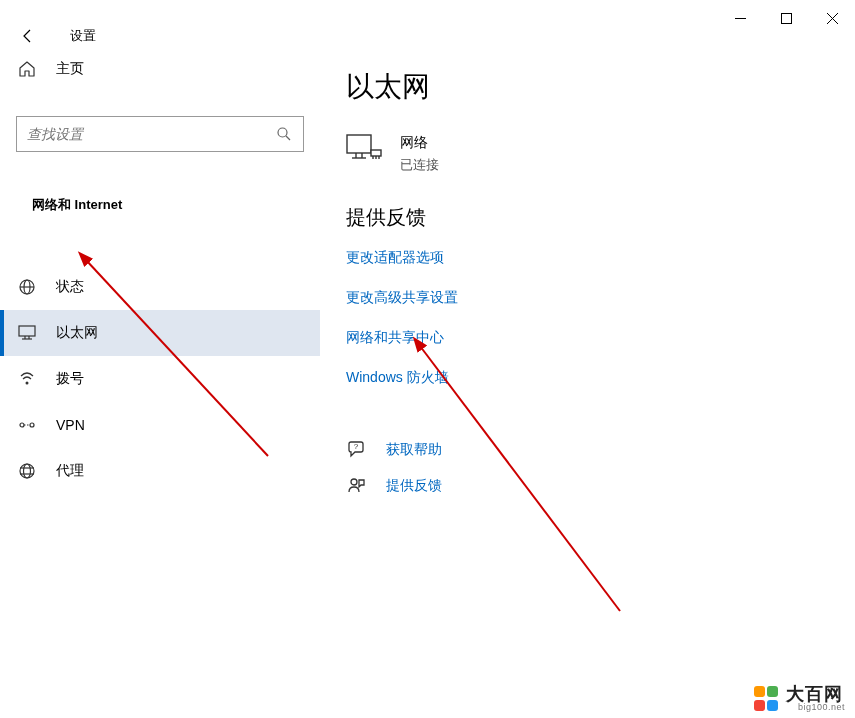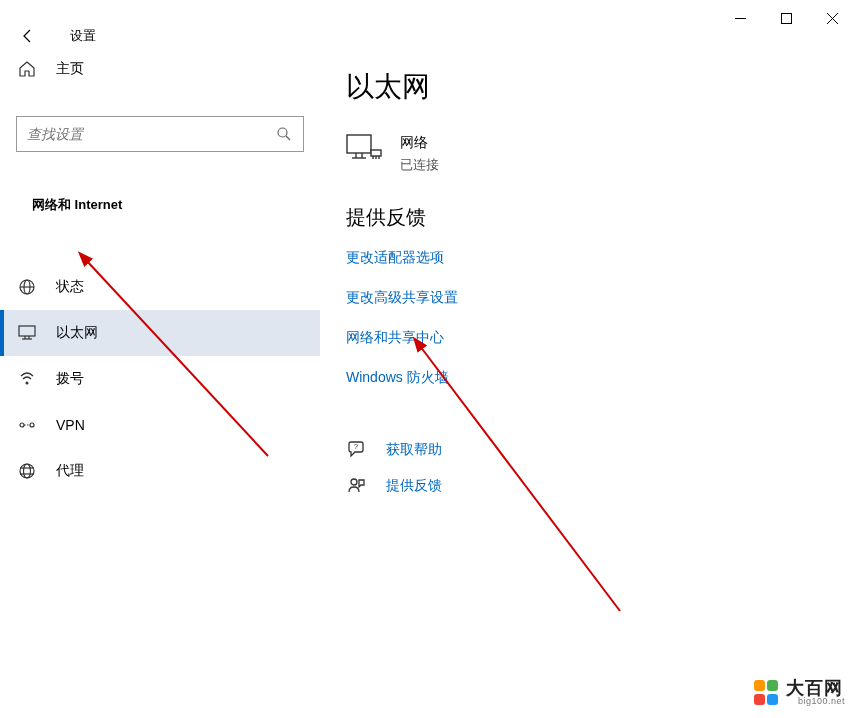--- a/index.html
+++ b/index.html
@@ -43,21 +43,21 @@
     
     .section-title { font-size: 20px; font-weight: 500; margin-bottom: 18px; }
     .link-item { font-size: 14px; color: #0067c0; margin-bottom: 22px; cursor: pointer; display: block; }
     
     .help-list { margin-top: 52px; }
     .help-item { display: flex; align-items: center; gap: 18px; margin-bottom: 14px; cursor: pointer; }
     .help-icon { width: 22px; height: 22px; display: flex; align-items: center; justify-content: center; }
     .help-label { font-size: 14px; color: #0067c0; }
     
     .arrow { position: absolute; pointer-events: none; }
-    .watermark { position: absolute; right: 10px; bottom: 12px; display: flex; align-items: center; gap: 6px; }
+    .watermark { position: absolute; right: 10px; bottom: 6px; display: flex; align-items: center; gap: 6px; }
     .wm-logo { display: flex; flex-wrap: wrap; width: 26px; height: 26px; gap: 2px; }
     .wm-logo span { width: 11px; height: 11px; border-radius: 3px; }
     .wm-text { display: flex; flex-direction: column; line-height: 1; }
     .wm-text .big { font-size: 18px; font-weight: bold; color: #222; letter-spacing: 1px; }
     .wm-text .small { font-size: 9px; color: #777; letter-spacing: 0.5px; padding-left: 12px; }
   </style>
 </head>
 <body>
 
 <div class="titlebar">

